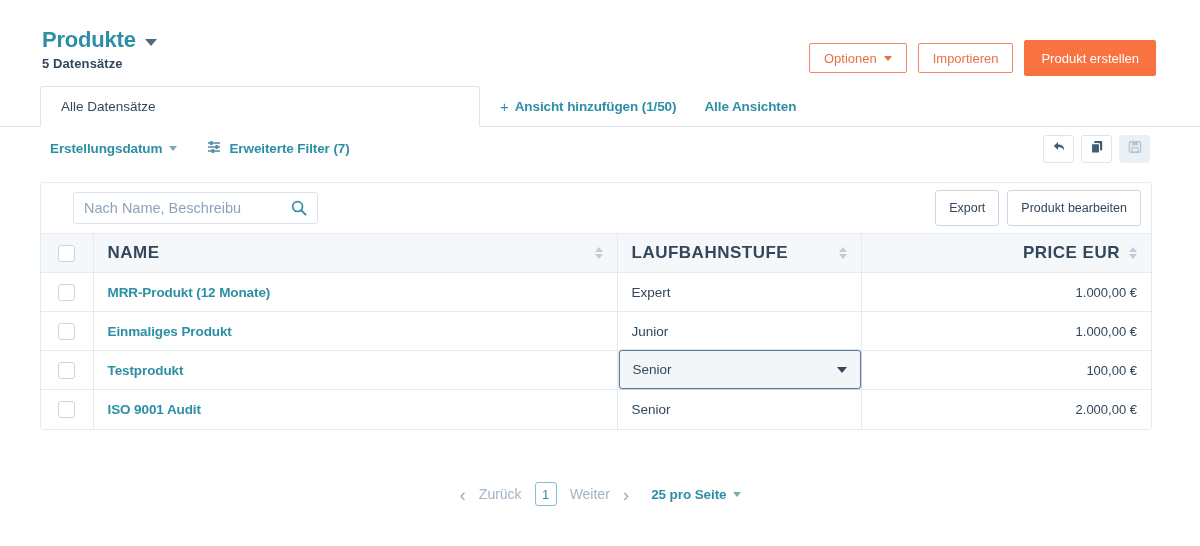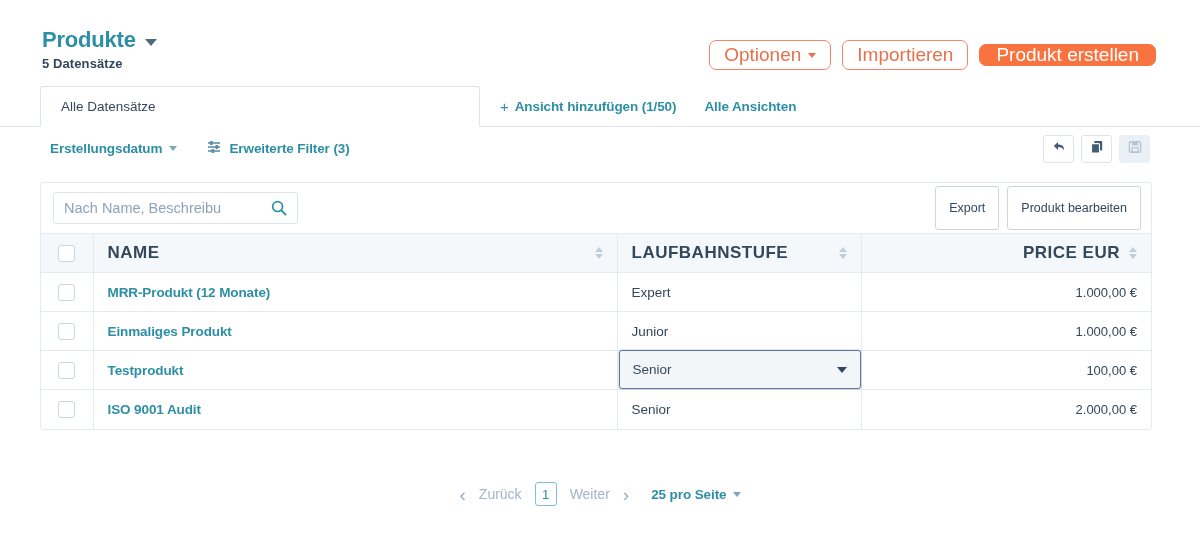--- a/index.html
+++ b/index.html
@@ -67,40 +67,40 @@
     position: absolute;
     right: 44px;
     top: 40px;
     display: flex;
     align-items: center;
     gap: 11px;
   }
 
   .btn {
     font-family: "Liberation Sans", sans-serif;
-    font-size: 19px;
-    border-radius: 7px;
+    font-size: 13px;
+    border-radius: 2px;
     cursor: pointer;
     white-space: nowrap;
     display: inline-flex;
     align-items: center;
     justify-content: center;
     gap: 7px;
   }
 
   .btn-outline-orange {
     height: 30px;
     padding: 0 14px;
     background: #ffffff;
     border: 1px solid #f2856a;
     color: #e8704a;
   }
 
   .btn-solid-orange {
-    height: 22px;
+    height: 36px;
     padding: 0 16px;
     background: #f8733f;
     border: 1px solid #f8733f;
     color: #ffffff;
     text-align: center;
   }
 
   .caret-orange {
     width: 0; height: 0;
     border-left: 4px solid transparent;
@@ -245,39 +245,40 @@
   .search-box {
     position: relative;
     width: 245px;
     height: 32px;
     border: 1px solid #dfe3eb;
     border-radius: 3px;
     display: flex;
     align-items: center;
     padding: 0 10px;
     background: #ffffff;
+    margin-left: 20px;
   }
 
   .search-input {
     border: none;
     outline: none;
     font-family: "Liberation Sans", sans-serif;
     font-size: 14.5px;
     color: #7c98b6;
     background: transparent;
     width: 195px;
   }
   .search-input::placeholder { color: #8fa3b8; }
 
   .search-icon { position: absolute; right: 10px; top: 7px; }
 
   .toolbar-right { display: flex; gap: 8px; }
 
   .btn-plain {
-    height: 44px;
+    height: 36px;
     padding: 0 13px;
     background: #ffffff;
     border: 1px solid #cbd6e2;
     border-radius: 3px;
     font-size: 12.5px;
     color: #33475b;
     cursor: pointer;
     font-family: "Liberation Sans", sans-serif;
     display: inline-flex;
     align-items: center;
@@ -497,21 +498,21 @@
         <span>
           <svg width="15" height="14" viewBox="0 0 15 14">
             <line x1="1" y1="3" x2="13" y2="3" stroke="#5b8fa8" stroke-width="1.6"></line>
             <line x1="1" y1="7" x2="13" y2="7" stroke="#5b8fa8" stroke-width="1.6"></line>
             <line x1="1" y1="11" x2="13" y2="11" stroke="#5b8fa8" stroke-width="1.6"></line>
             <rect x="3" y="1" width="2.6" height="4" fill="#5b8fa8"></rect>
             <rect x="8.5" y="5" width="2.6" height="4" fill="#5b8fa8"></rect>
             <rect x="4.5" y="9" width="2.6" height="4" fill="#5b8fa8"></rect>
           </svg>
         </span>
-        <span>Erweiterte Filter (3)</span>
+        <span>Erweiterte Filter (7)</span>
       </div>
     </div>
 
     <div class="filter-right">
       <div class="icon-btn">
         <span>
           <svg width="15" height="14" viewBox="0 0 16 14">
             <path d="M3 6 L7.5 1.6 L7.5 4.2 C12 4.2 14 6.4 14 10.4 C12.4 7.6 10.6 7.2 7.5 7.2 L7.5 10.2 Z" fill="#425b76"></path>
           </svg>
         </span>

